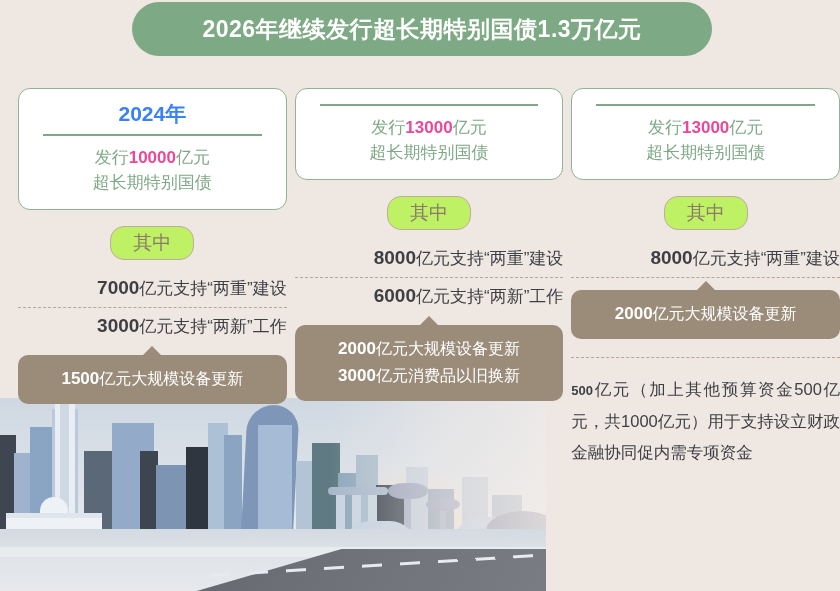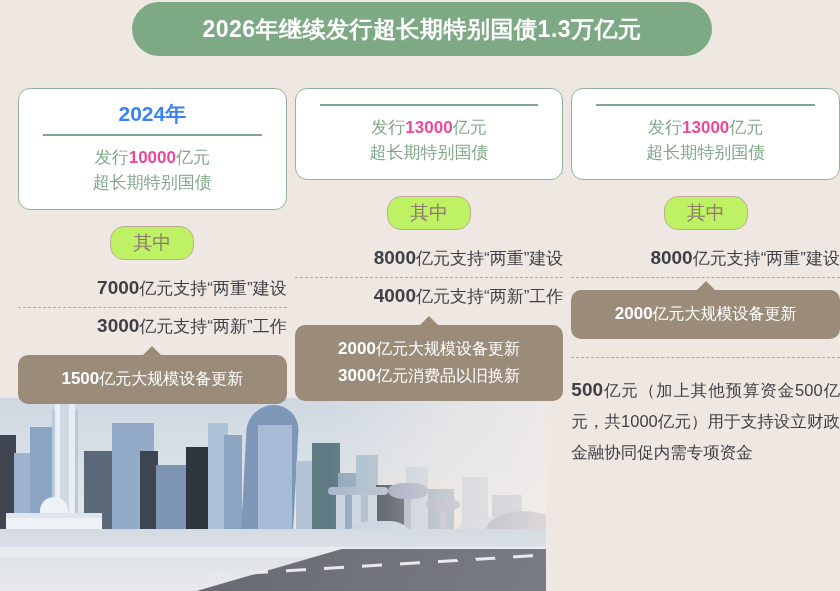--- a/index.html
+++ b/index.html
@@ -181,21 +181,21 @@
     margin-top: 18px;
   }
   .extra-note {
     margin-top: 16px;
     color: #3d3f44;
     font-size: 16.5px;
     line-height: 31px;
     text-align: justify;
     text-align-last: left;
   }
-  .extra-note b { font-weight: bold; font-size: 19px; }
+  .extra-note b { font-weight: bold; font-size: 13px; }
 </style>
 </head>
 <body>
 
 <div id="page">
 
   <div class="city-illustration">
     <div class="sky"></div>
     <div class="sky-glow"></div>
 
@@ -302,21 +302,21 @@
       <div class="among-wrap">
         <span class="among-badge">其中</span>
       </div>
 
       <div class="detail-rows">
         <div class="detail-row">
           <b>8000</b><span>亿元支持“两重”建设</span>
         </div>
         <div class="row-sep"></div>
         <div class="detail-row">
-          <b>4000</b><span>亿元支持“两新”工作</span>
+          <b>6000</b><span>亿元支持“两新”工作</span>
         </div>
       </div>
 
       <div class="brown-wrap">
         <div class="brown-notch"></div>
         <div class="brown-box">
           <div class="brown-line">
             <b>2000</b><span>亿元大规模设备更新</span>
           </div>
           <div class="brown-line">

